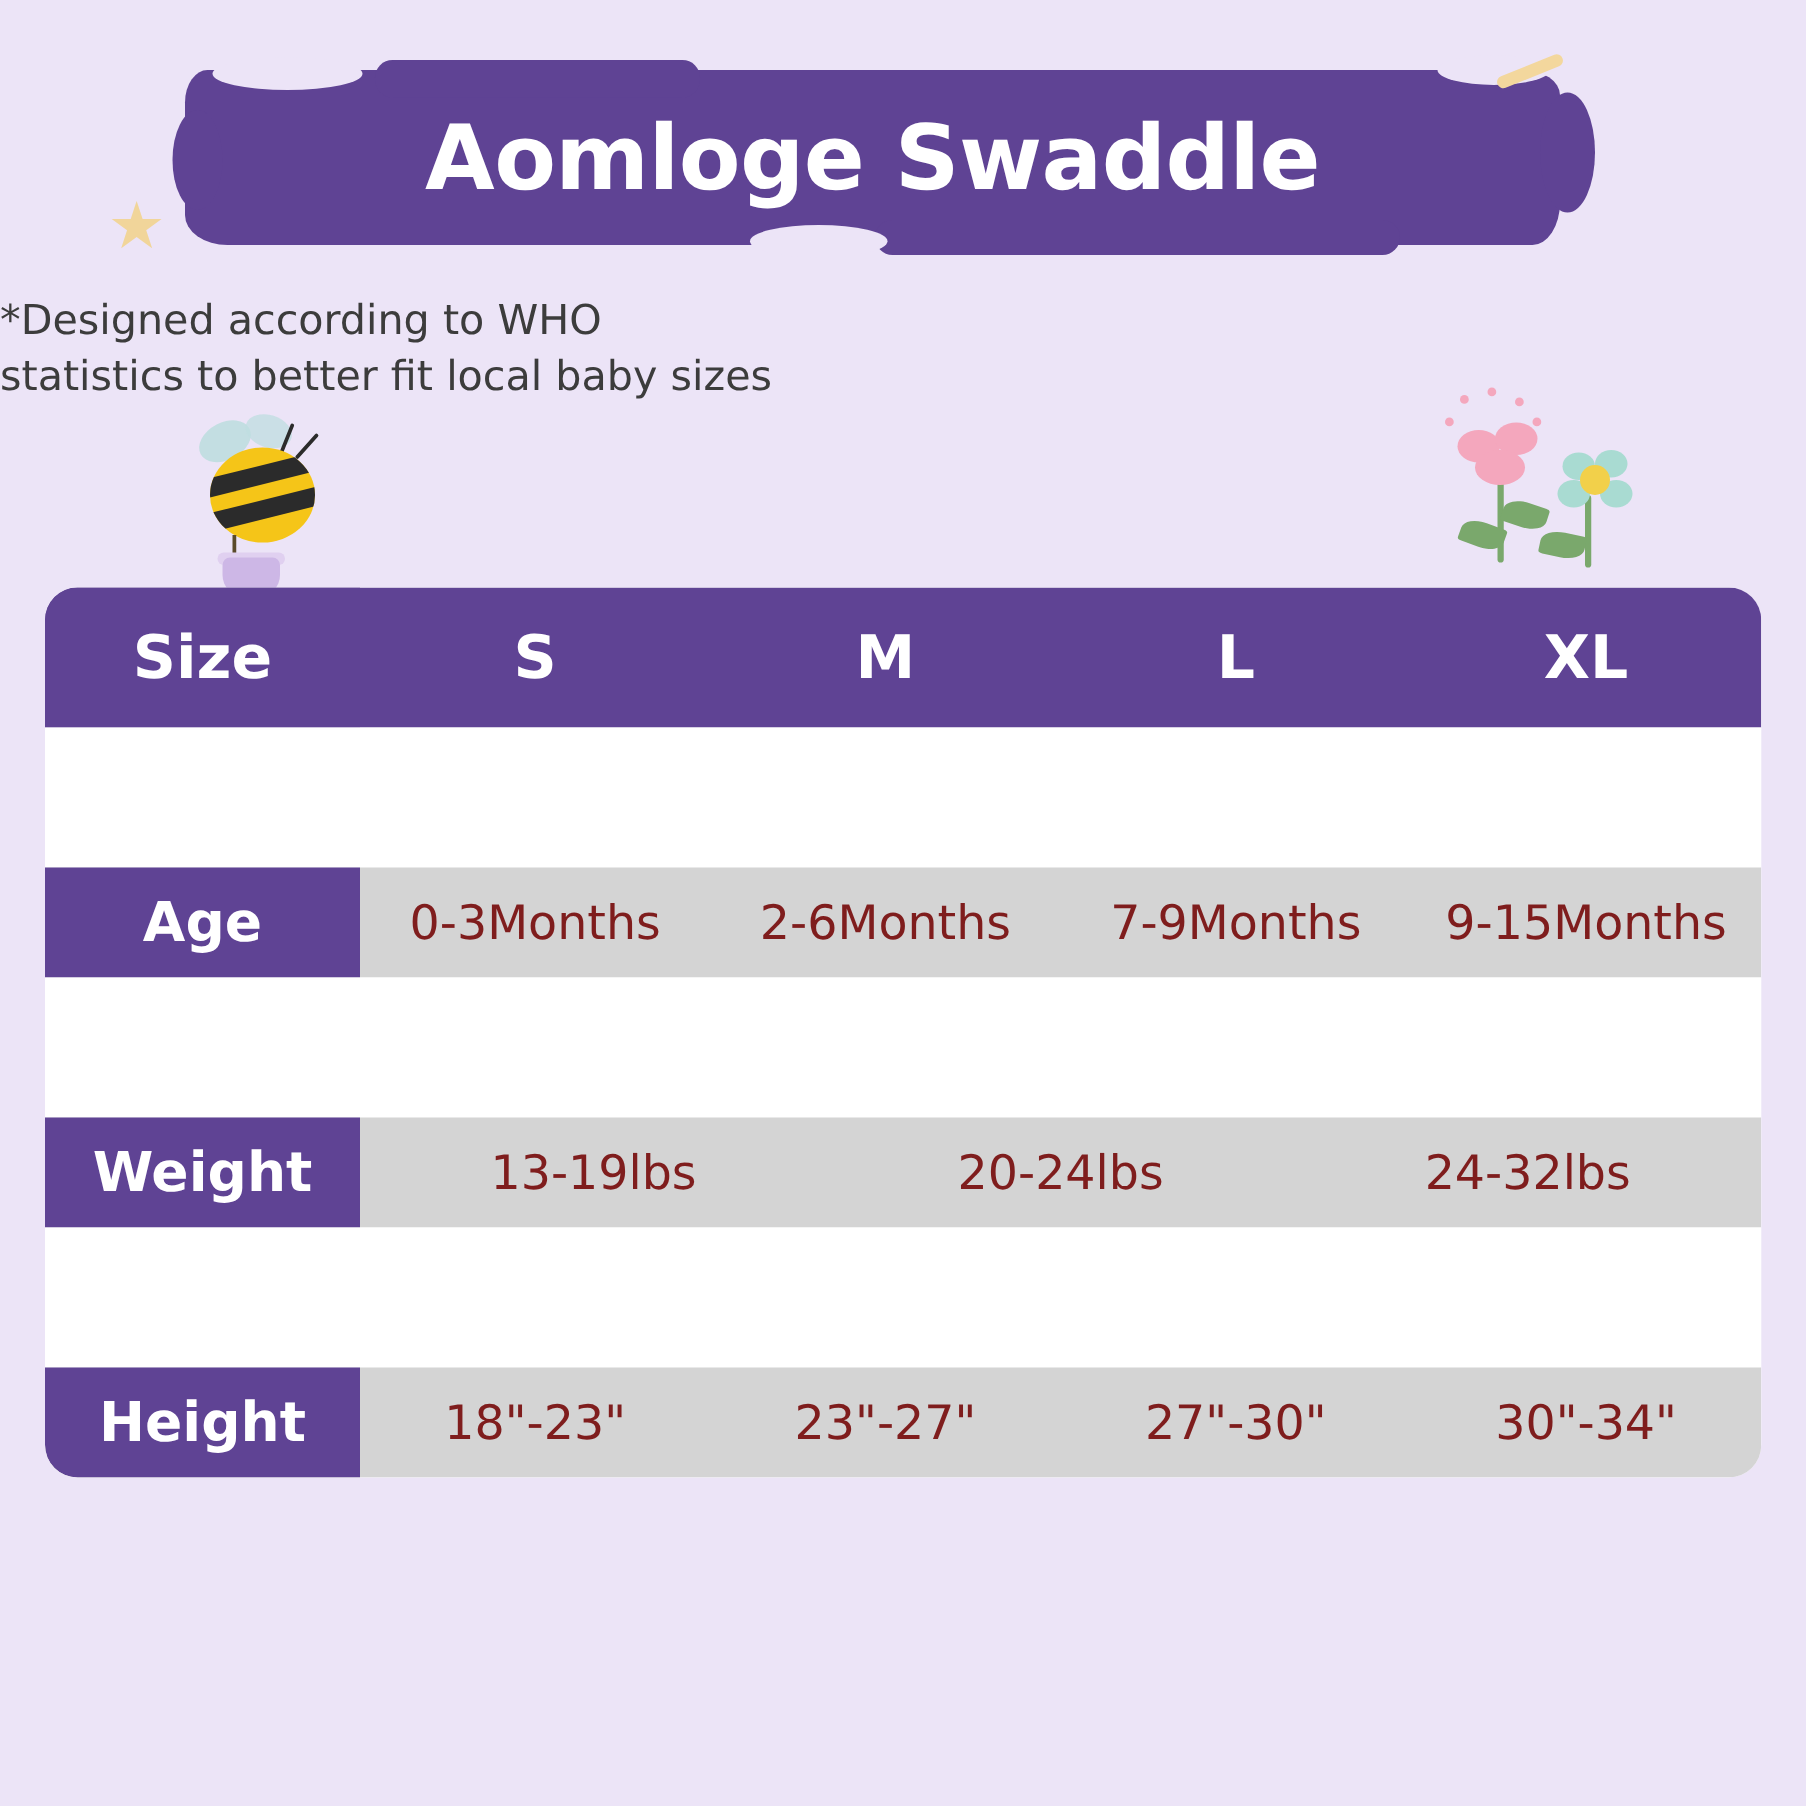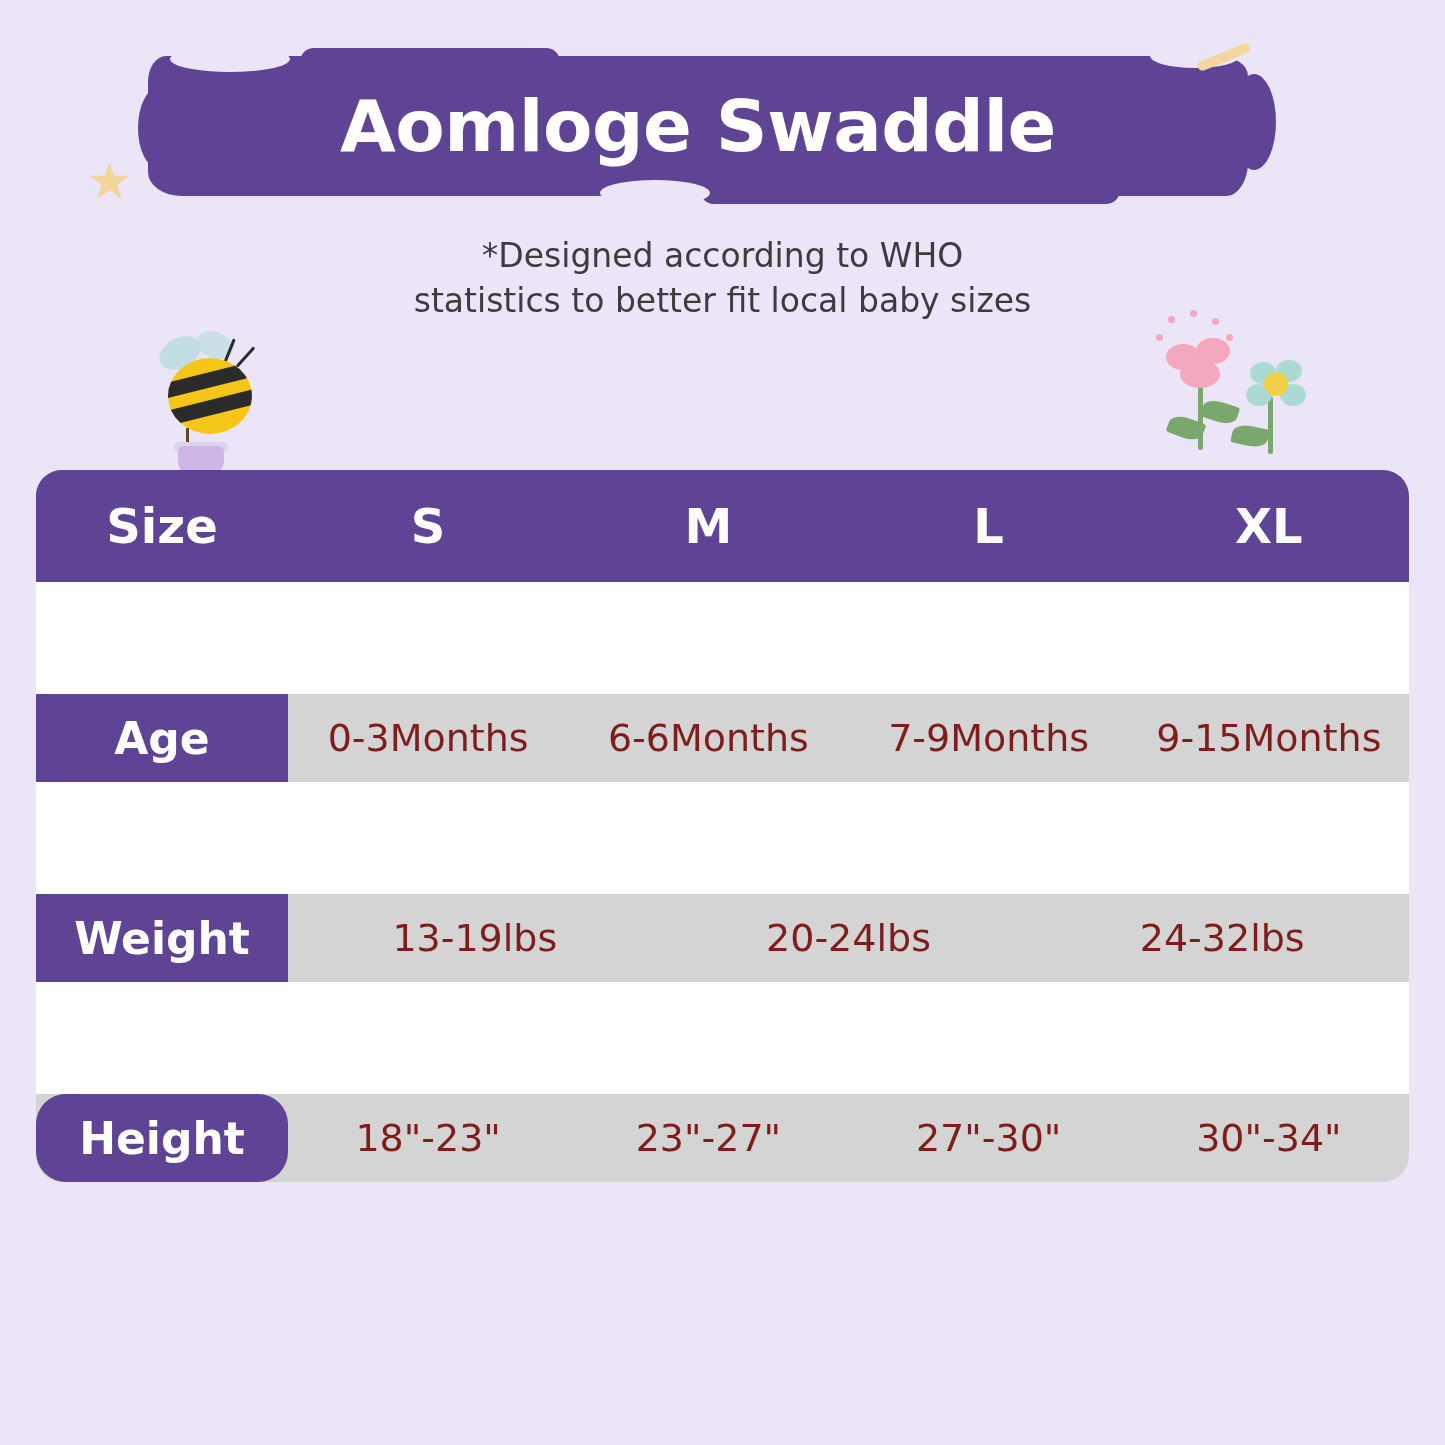--- a/index.html
+++ b/index.html
@@ -60,21 +60,20 @@
     z-index: 4;
     white-space: nowrap;
   }
 
   
   .subtitle {
     position: absolute;
     left: 0;
     top: 233px;
     width: 1445px;
-    text-align: center;
     color: #3c3c3c;
     font-size: 33px;
     line-height: 45px;
   }
   .subtitle div { white-space: nowrap; }
 
   
   .star {
     position: absolute;
     left: 86px;
@@ -240,21 +239,21 @@
     font-size: 38px;
     color: #7f1d1d;
   }
   .t-head .cell {
     color: #ffffff;
     font-size: 48px;
     font-weight: bold;
   }
   .t-spacer .cell-label { background: #ffffff; }
   .t-row.first .cell-label { border-top-left-radius: 26px; }
-  .t-row.last .cell-label { border-bottom-left-radius: 26px; border-radius: 30px; }
+  .t-row.last .cell-label { border-bottom-left-radius: 26px; }
 </style>
 </head>
 <body>
 
 <div class="banner-wrap">
   <div class="banner-brush"></div>
   <div class="brush-chip" style="left:138px;top:44px;width:40px;height:80px;"></div>
   <div class="brush-chip" style="left:1232px;top:30px;width:44px;height:96px;"></div>
   <div class="brush-chip" style="left:300px;top:4px;width:260px;height:30px;border-radius:14px;"></div>
   <div class="brush-chip" style="left:700px;top:132px;width:420px;height:28px;border-radius:14px;"></div>
@@ -323,21 +322,21 @@
     <div class="cell-label"></div>
     <div class="cell"></div>
     <div class="cell"></div>
     <div class="cell"></div>
     <div class="cell"></div>
   </div>
 
   <div class="t-row t-data">
     <div class="cell-label">Age</div>
     <div class="cell">0-3Months</div>
-    <div class="cell">6-6Months</div>
+    <div class="cell">2-6Months</div>
     <div class="cell">7-9Months</div>
     <div class="cell">9-15Months</div>
   </div>
 
   <div class="t-row t-spacer">
     <div class="cell-label"></div>
     <div class="cell"></div>
     <div class="cell"></div>
     <div class="cell"></div>
     <div class="cell"></div>

